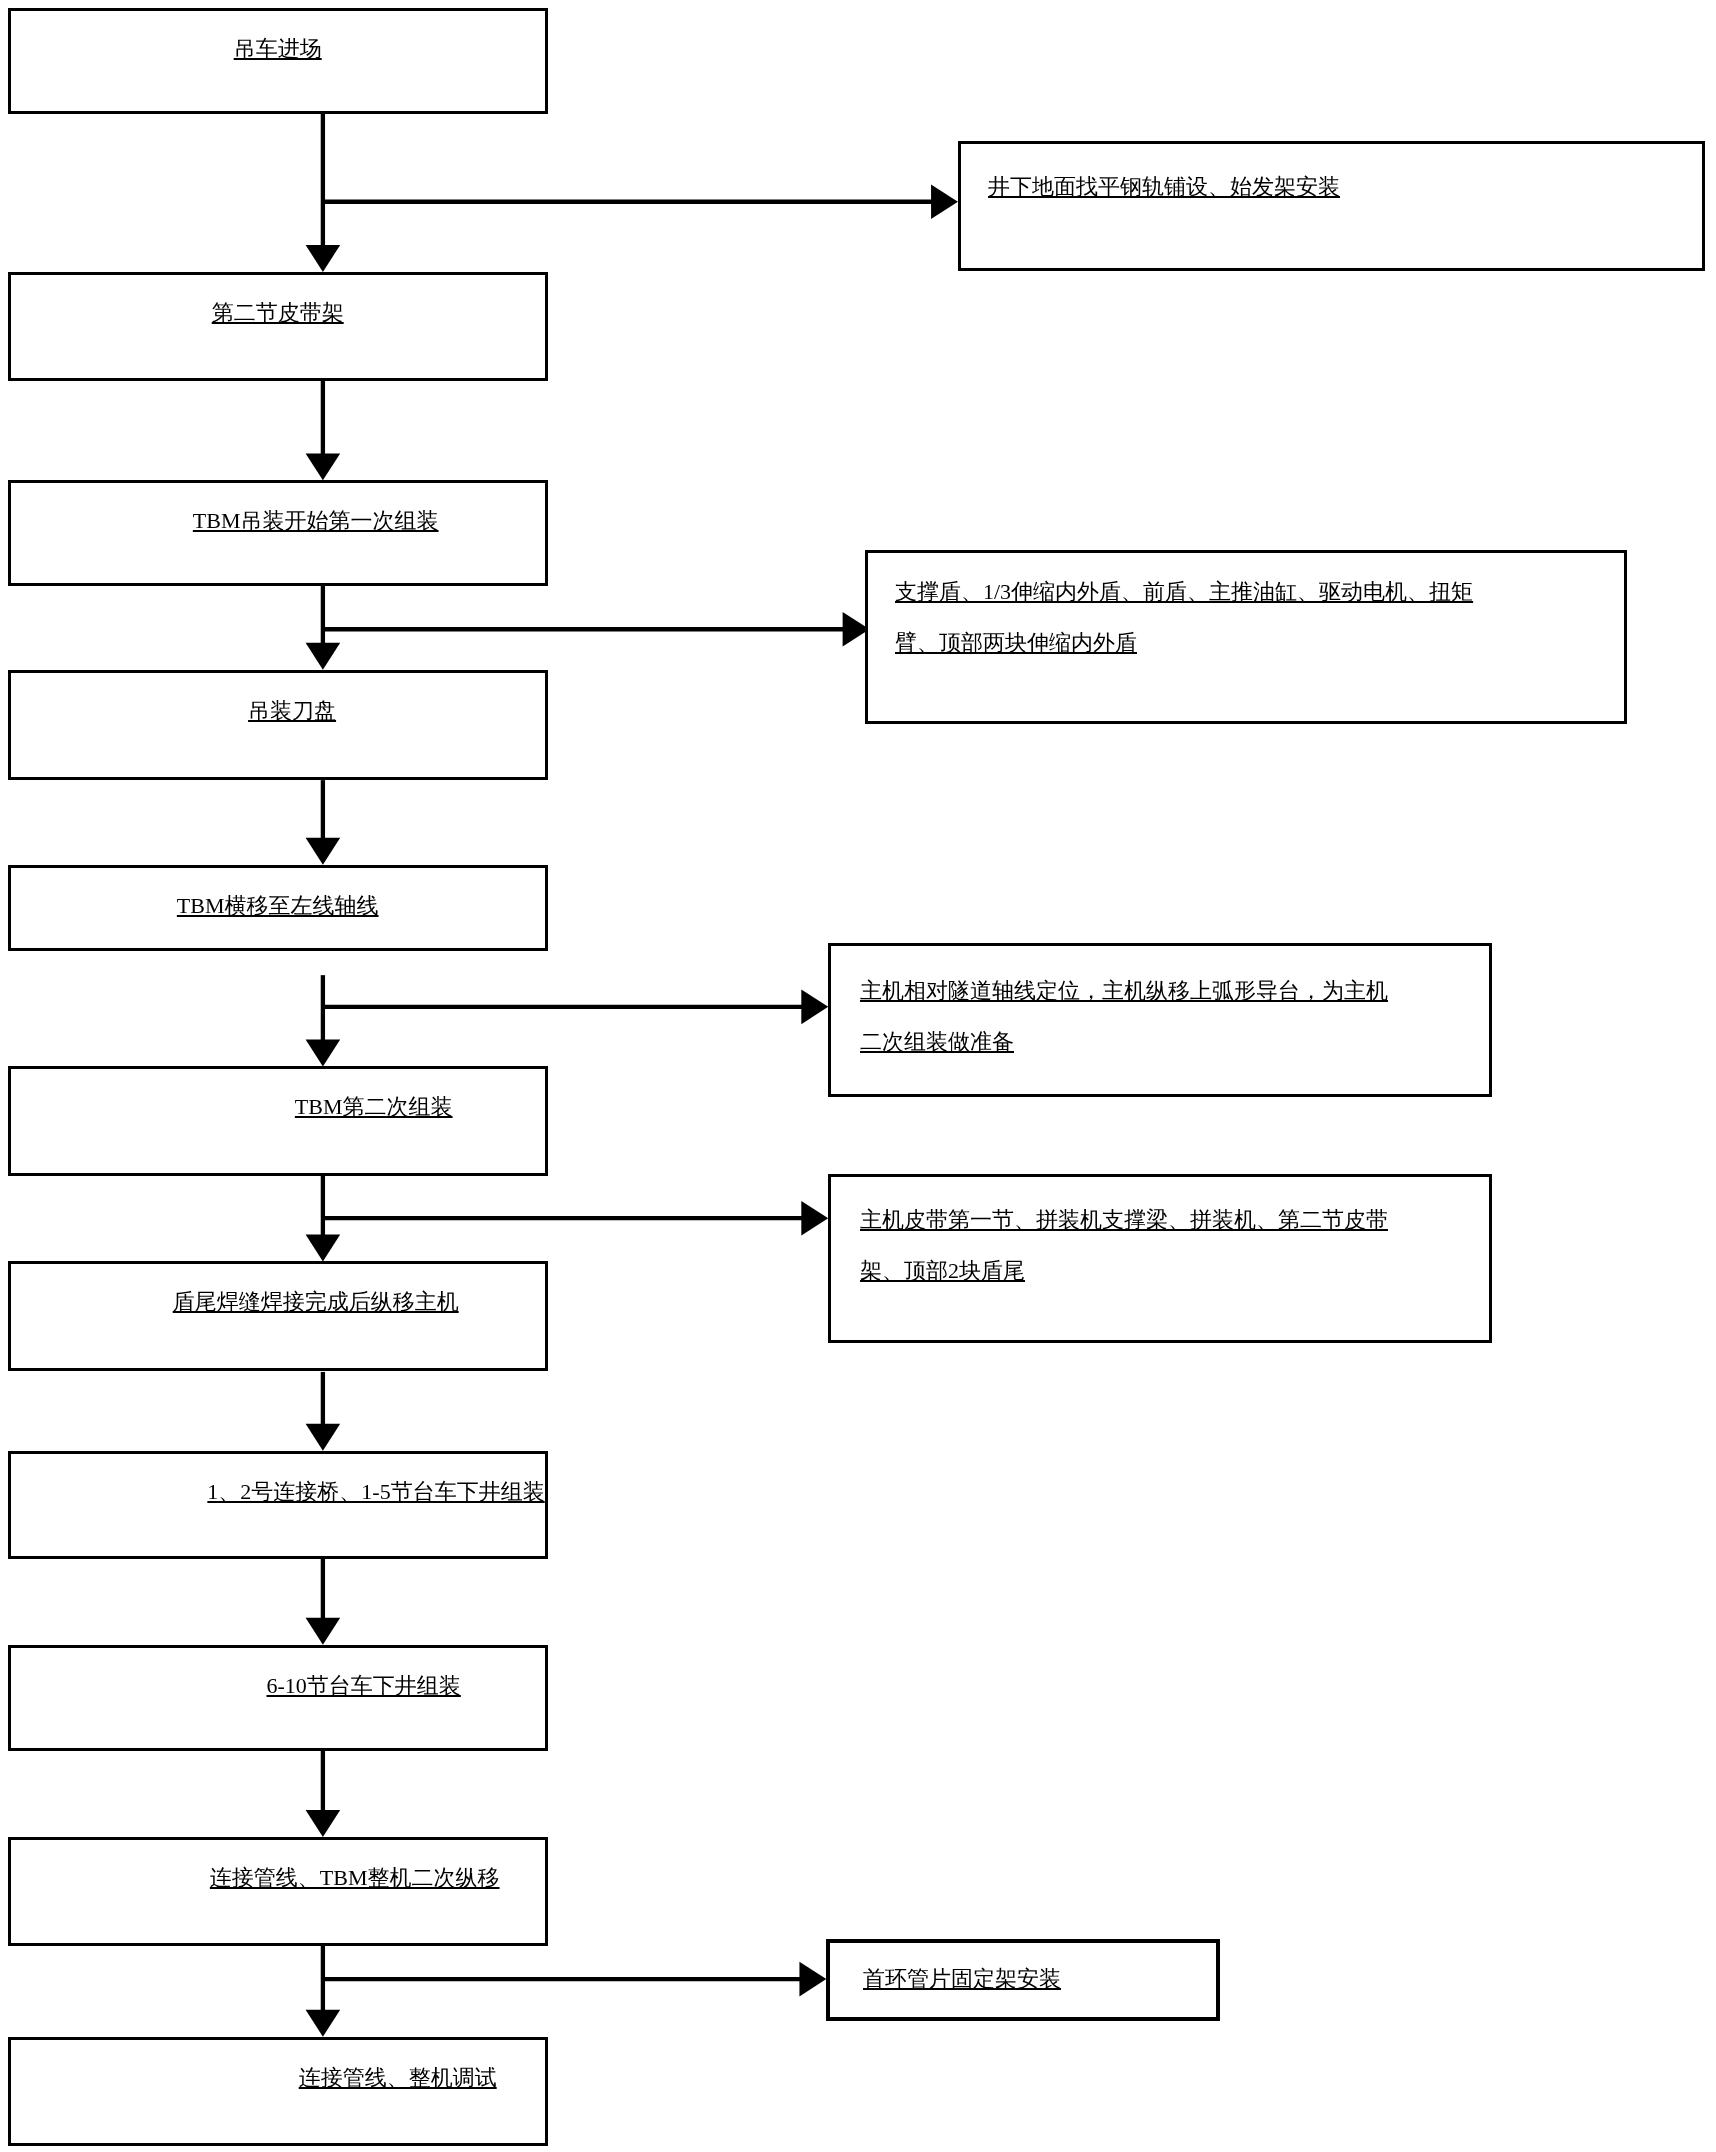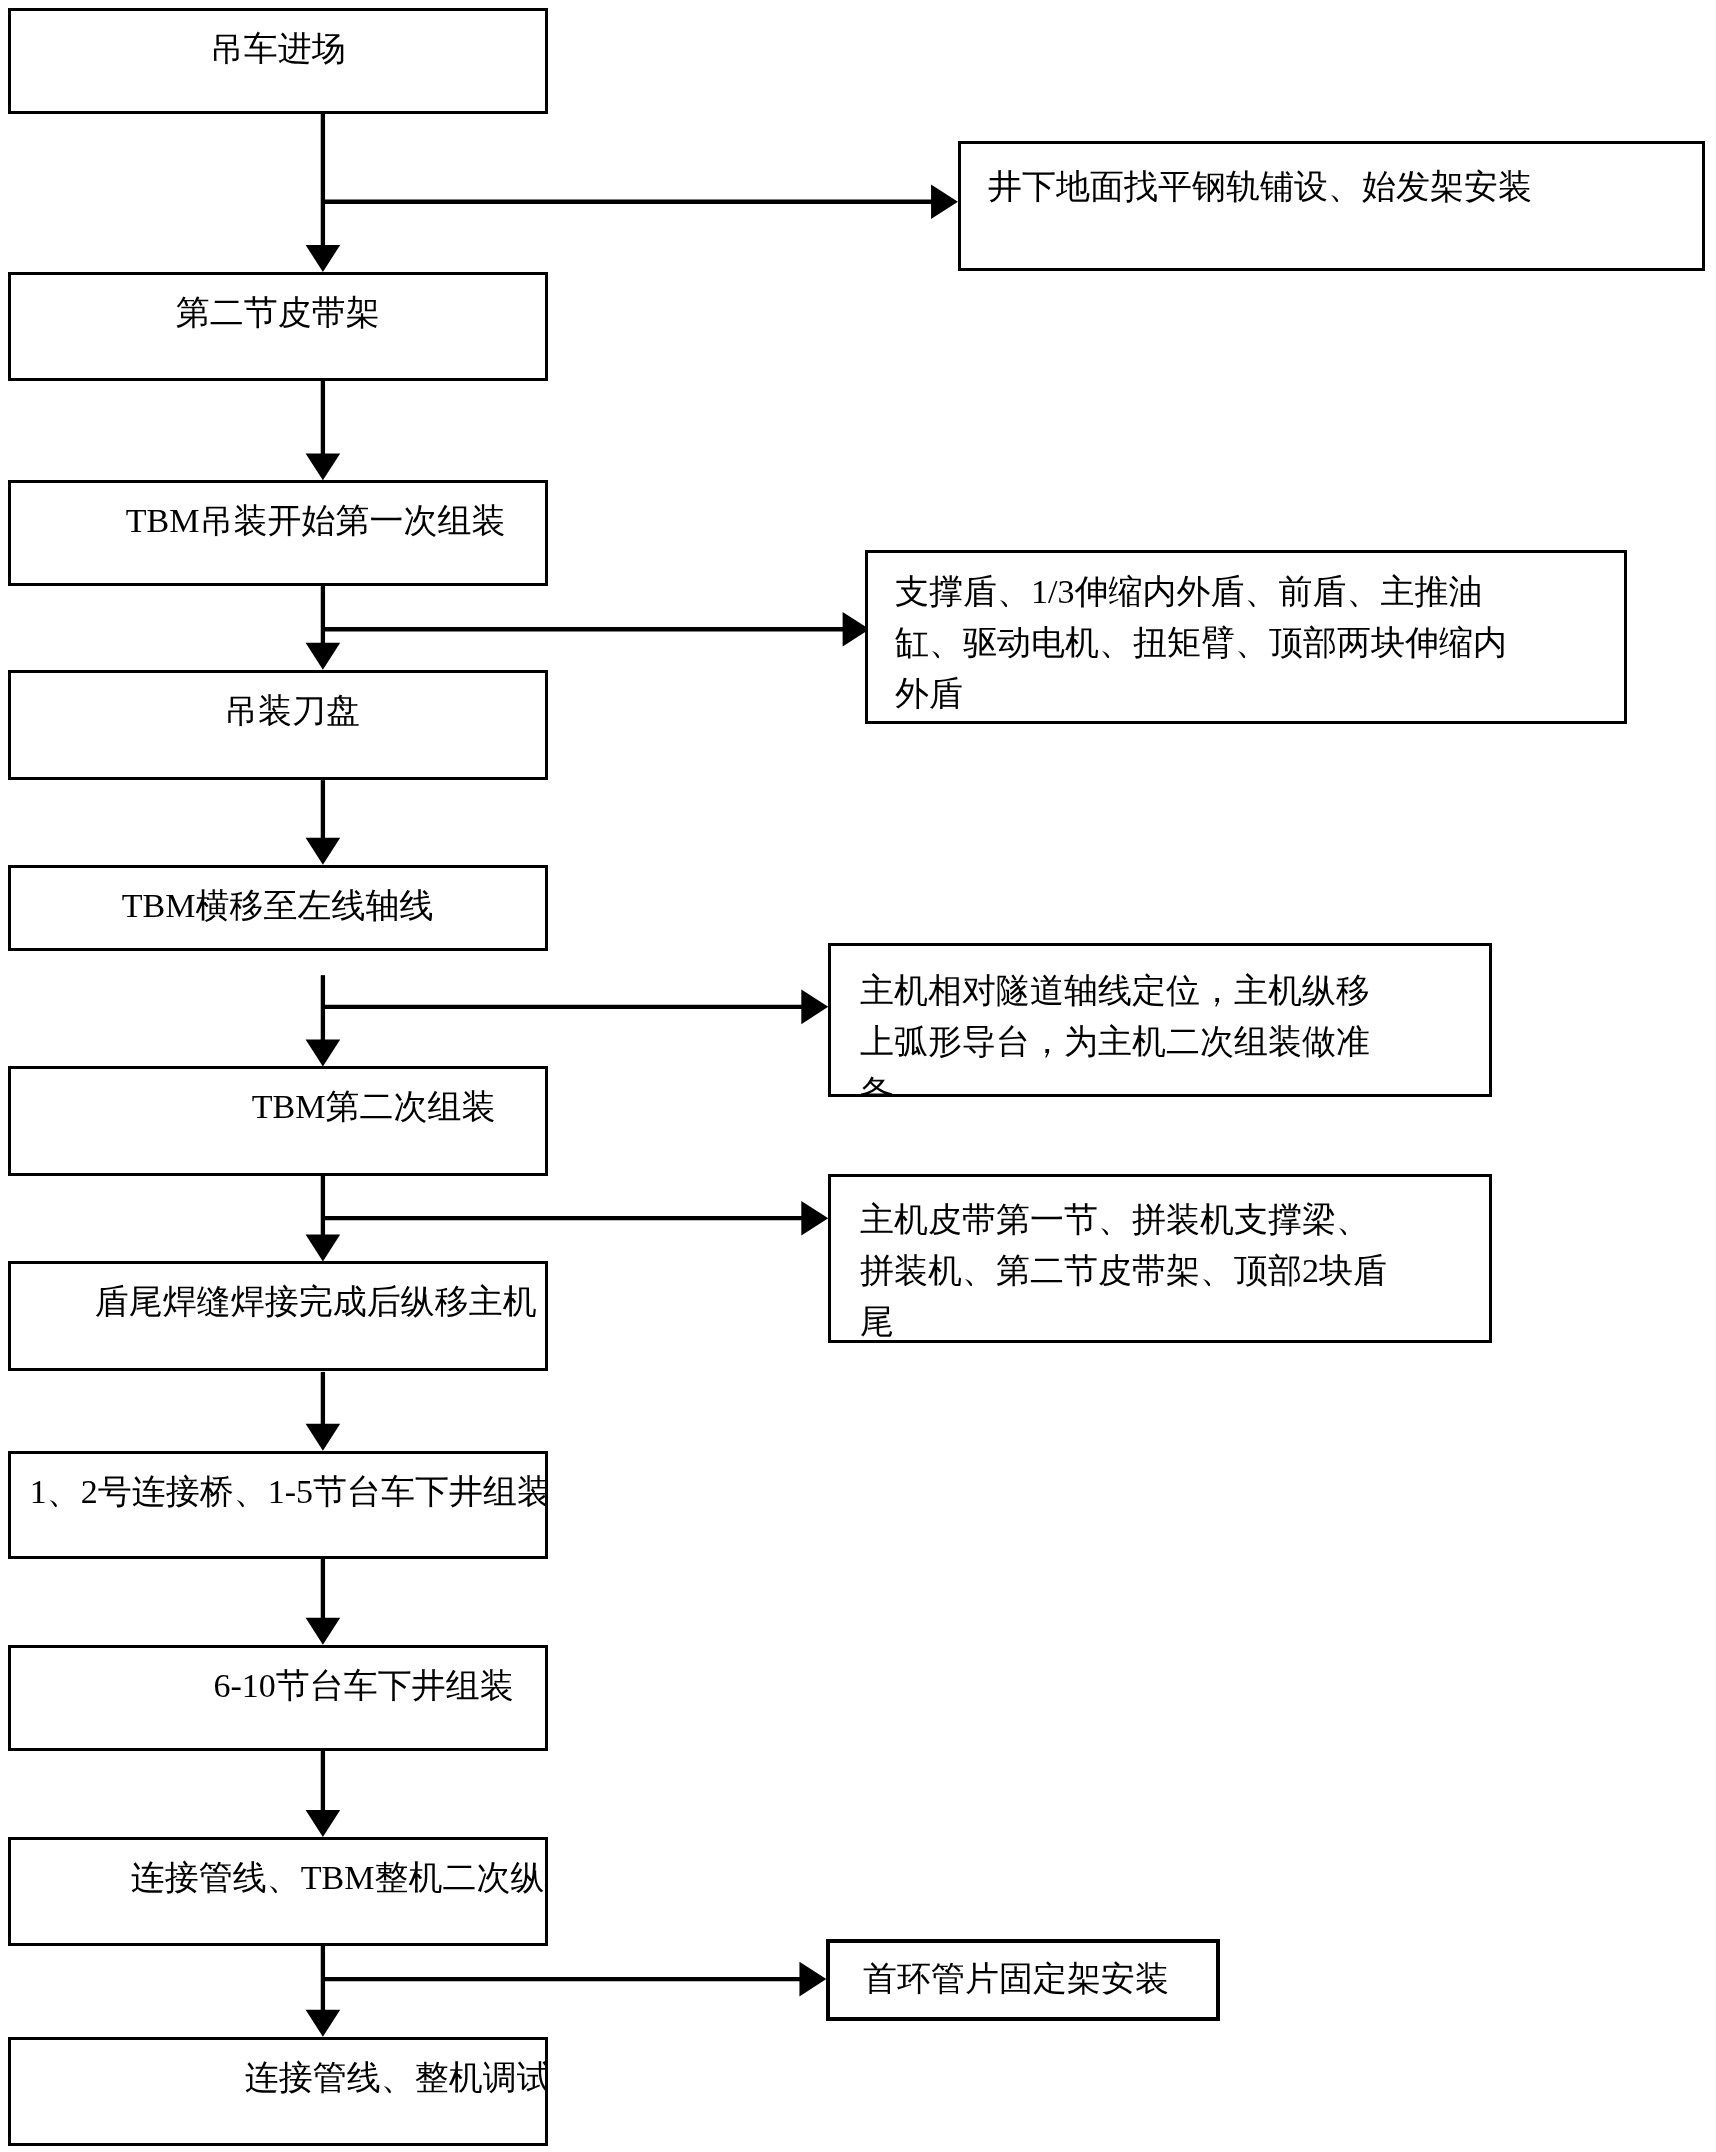--- a/index.html
+++ b/index.html
@@ -20,40 +20,41 @@
     left: 0;
     top: 0;
     width: 1717px;
     height: 2153px;
   }
   .node {
     position: absolute;
     box-sizing: border-box;
     border: 3.8px solid #000000;
     background: #ffffff;
-    font-size: 34px;
+    font-size: 22px;
     overflow: hidden;
+    text-decoration: underline;
   }
   
   .main {
     left: 7.7px;
     width: 540px;
     text-align: center;
     padding-top: 17.3px;
     line-height: 42px;
   }
   .main .lbl { position: relative; white-space: nowrap; }
   .m1  { top: 7.7px;    height: 106px; }
   .m2  { top: 272px;  height: 109px; }
   .m3  { top: 480px;  height: 106px; }
   .m4  { top: 670px;  height: 110px; }
   .m5  { top: 865px;  height: 86px; }
   .m6  { top: 1066px; height: 110px; }
   .m7  { top: 1261px; height: 110px; }
-  .m8  { top: 1451px; height: 108px; text-align: center; padding-left: 19px; }
+  .m8  { top: 1451px; height: 108px; text-align: right; padding-left: 19px; }
   .m9  { top: 1645px; height: 106px; }
   .m10 { top: 1837px; height: 109px; }
   .m11 { top: 2037px; height: 109px; }
   .m3  .lbl { left: 38px;  }
   .m4  .lbl { left: 14.4px;  }
   .m6  .lbl { left: 96px; }
   .m7  .lbl { left: 38px;  }
   .m9  .lbl { left: 86px;  }
   .m10 .lbl { left: 77px;  }
   .m11 .lbl { left: 120px; }

